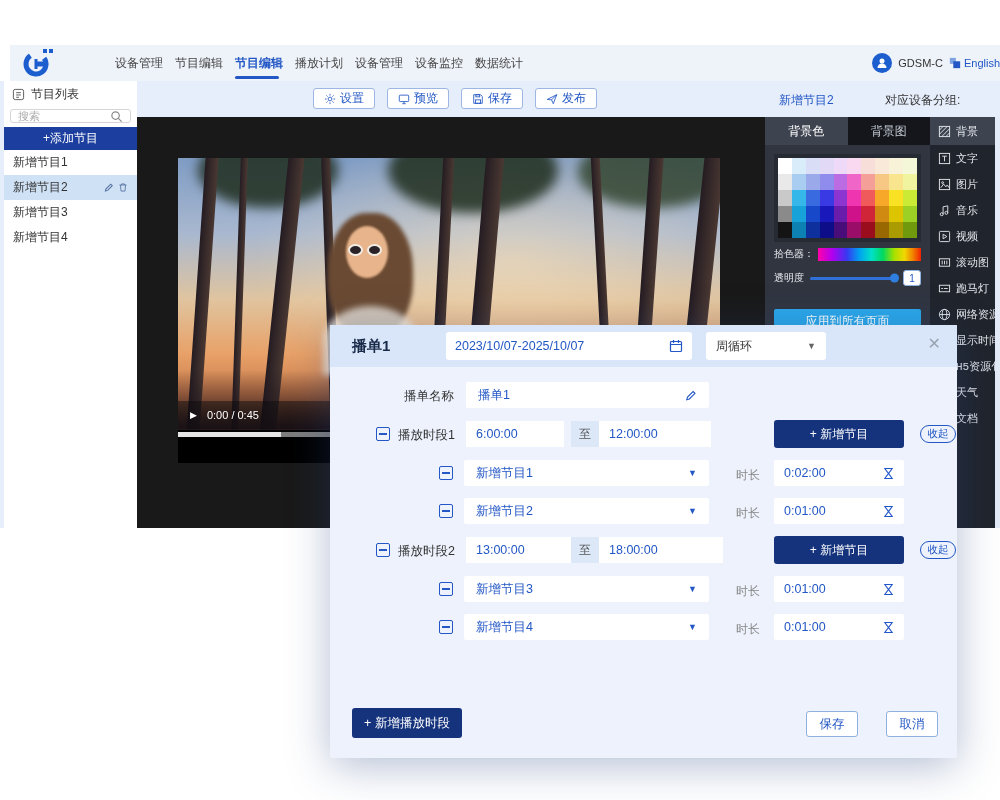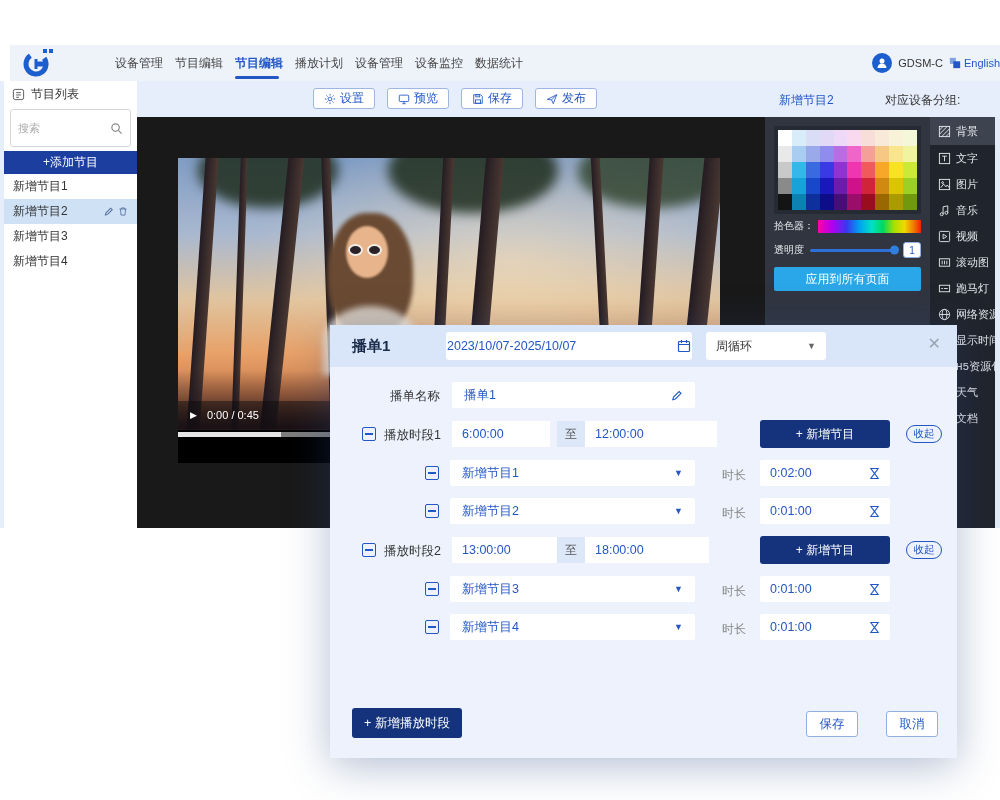--- a/index.html
+++ b/index.html
@@ -15,21 +15,21 @@
   .nav-item.active { color:#2257c5; font-weight:bold; }
   .nav-item.active::after { content:""; position:absolute; left:0; top:21px; width:44px; height:3px; background:#2257c5; border-radius:2px; }
   .nav-user { position:absolute; right:10px; top:0; height:36px; display:flex; align-items:center; gap:6px; font-size:11px; color:#333; }
   .avatar { width:20px; height:20px; border-radius:50%; background:#1d5ecf; display:flex; align-items:center; justify-content:center; }
   .lang { color:#2257c5; display:flex; align-items:center; gap:3px; cursor:pointer; }
 
   
   .sidebar-strip { position:absolute; left:0; top:81px; width:4px; height:447px; background:#e7eefb; }
   .sidebar { position:absolute; left:4px; top:81px; width:133px; height:447px; background:#fff; }
   .sidebar-header { height:26px; display:flex; align-items:center; gap:6px; padding:0 8px; font-size:12px; color:#333; }
-  .search-box { margin:2px 6px 4px; height:38px; border:1px solid #d6d6d6; border-radius:3px; display:flex; align-items:center; padding:0 7px; background:#fff; }
+  .search-box { margin:2px 6px 4px; height:14px; border:1px solid #d6d6d6; border-radius:3px; display:flex; align-items:center; padding:0 7px; background:#fff; }
   .search-box input { border:none; outline:none; flex:1; font-size:11px; color:#333; width:80px; background:transparent; }
   .search-box input::placeholder { color:#aaa; }
   .add-btn { width:100%; height:23px; background:#1c3f9f; color:#fff; font-size:12px; border:none; cursor:pointer; }
   .prog-item { height:25px; display:flex; align-items:center; padding:0 9px; font-size:12px; color:#333; cursor:pointer; gap:4px; }
   .prog-item.selected { background:#cfe1f5; }
   .prog-item .sp { flex:1; }
 
   
   .toolbar { position:absolute; left:137px; top:81px; width:863px; height:36px; background:#e7eefb; }
   .tb-group { position:absolute; left:176px; top:7px; display:flex; gap:12px; }
@@ -66,39 +66,39 @@
   .palette-cell { height:16px; cursor:pointer; }
   .picker-row { display:flex; align-items:center; margin:5px 9px 0; gap:4px; }
   .picker-label { font-size:10px; color:#e8eaee; white-space:nowrap; }
   .picker-bar { flex:1; height:13px; cursor:pointer;
     background:linear-gradient(90deg,#ff00a8,#b000f0 14%,#3838f0 28%,#00a0f0 40%,#00e0c8 52%,#00d860 63%,#a8e000 74%,#f0d800 84%,#f07800 93%,#f02000); }
   .opacity-row { display:flex; align-items:center; margin:9px 9px 0; gap:6px; }
   .opacity-label { font-size:10px; color:#e8eaee; white-space:nowrap; }
   .slider { flex:1; height:3px; background:#2f6fd8; position:relative; border-radius:2px; cursor:pointer; }
   .slider-thumb { position:absolute; right:-2px; top:50%; transform:translateY(-50%); width:9px; height:9px; border-radius:50%; background:#2f7fe0; }
   .opacity-value { width:18px; height:16px; background:#fff; border:1px solid #8fb0e0; border-radius:3px; color:#2257c5; font-size:10px; display:flex; align-items:center; justify-content:center; }
-  .apply-btn { margin:9px 9px 0; width:147px; height:24px; background:#2aa7e9; color:#fff; font-size:12px; border:none; border-radius:2px; cursor:pointer; }
+  .apply-btn { margin:23px 9px 0; width:147px; height:24px; background:#2aa7e9; color:#fff; font-size:12px; border:none; border-radius:2px; cursor:pointer; }
 
   
   .tools { position:absolute; left:930px; top:117px; width:70px; height:411px; background:#20242c;font-family:Liberation Mono, monospace; }
   .tool-item { height:26px; display:flex; align-items:center; gap:5px; padding-left:7px; color:#e3e6eb; font-size:11px; cursor:pointer; white-space:nowrap; }
   .tool-item.active { background:#3d434f; height:28px; }
   .tool-icon { width:14px; height:14px; display:flex; align-items:center; justify-content:center; flex:none; }
   .right-edge { position:absolute; left:995px; top:117px; width:5px; height:411px; background:#e3ebf8; }
 
   
   .modal { position:absolute; left:330px; top:325px; width:627px; height:433px; background:#edf2fc; box-shadow:0 8px 40px rgba(40,70,130,.35); z-index:10; }
   .modal-header { position:absolute; left:0; top:0; width:100%; height:42px; background:#d9e6f9; }
   .modal-title { position:absolute; left:22px; top:12px; font-size:15px; font-weight:bold; color:#1a2b4a; }
-  .date-input { position:absolute; left:116px; top:7px; width:246px; height:28px; background:#fff; border-radius:3px; display:flex; align-items:center; padding:0 1px; font-size:12.5px; color:#2257c5; cursor:pointer; }
+  .date-input { position:absolute; left:116px; top:7px; width:246px; height:28px; background:#fff; border-radius:3px; display:flex; align-items:center; padding:0 9px; font-size:12.5px; color:#2257c5; cursor:pointer; }
   .date-input .cal { margin-left:auto; }
   .repeat-select { position:absolute; left:376px; top:7px; width:120px; height:28px; background:#fff; border-radius:3px; display:flex; align-items:center; padding:0 10px; font-size:12px; color:#333; cursor:pointer; }
   .repeat-select .caret { margin-left:auto; color:#666; font-size:9px; }
   .modal-close { position:absolute; right:16px; top:11px; color:#9aa3b0; font-size:16px; cursor:pointer; line-height:1; }
-  .modal-body { position:absolute; left:2px; top:0; width:100%; height:100%; }
+  .modal-body { position:absolute; left:16px; top:0; width:100%; height:100%; }
   .mrow { position:absolute; left:0; width:100%; height:28px; }
   .mrow .minus-sq { position:absolute; top:7px; width:14px; height:14px; border:1.5px solid #2356c6; border-radius:2px; cursor:pointer; }
   .mrow .minus-sq::after { content:""; position:absolute; left:2px; right:2px; top:50%; height:1.5px; margin-top:-1px; background:#2356c6; }
   .sec-label { position:absolute; left:52px; top:7px; font-size:12.5px; color:#333; }
   .field-label { position:absolute; left:58px; top:7px; width:50px; font-size:12.5px; color:#333; text-align:right; }
   .t-input { position:absolute; top:1px; height:26px; background:#fff; display:flex; align-items:center; padding:0 10px; font-size:12.5px; color:#2257c5; cursor:text; }
   .to-chip { position:absolute; left:225px; top:1px; width:28px; height:26px; background:#dce8f8; color:#555; font-size:12px; display:flex; align-items:center; justify-content:center; }
   .name-input { position:absolute; left:120px; top:1px; width:243px; height:26px; background:#fff; border-radius:2px; display:flex; align-items:center; padding:0 12px; font-size:12.5px; color:#2257c5; cursor:text; }
   .name-input .pencil { margin-left:auto; }
   .prog-select { position:absolute; left:118px; top:1px; width:245px; height:26px; background:#fff; border-radius:2px; display:flex; align-items:center; padding:0 12px; font-size:12.5px; color:#2257c5; cursor:pointer; }
@@ -262,20 +262,24 @@
       <span class="v-play">▶</span>
       <span>0:00 / 0:45</span>
     </div>
     <div class="v-progress">
         <div class="v-progress-fill"></div>
       </div>
   </div>
 </div>
 
 <div class="bg-panel">
+  <div class="bg-tabs">
+    <div class="bg-tab active">背景色</div>
+    <div class="bg-tab">背景图</div>
+  </div>
   <div class="palette-wrap">
       <div class="palette" id="palette">
         <div class="palette-cell" style="background: rgb(255, 255, 255);"></div>
         <div class="palette-cell" style="background: rgb(217, 236, 249);"></div>
         <div class="palette-cell" style="background: rgb(217, 222, 246);"></div>
         <div class="palette-cell" style="background: rgb(226, 217, 247);"></div>
         <div class="palette-cell" style="background: rgb(238, 217, 248);"></div>
         <div class="palette-cell" style="background: rgb(248, 217, 240);"></div>
         <div class="palette-cell" style="background: rgb(248, 222, 217);"></div>
         <div class="palette-cell" style="background: rgb(248, 233, 217);"></div>
@@ -479,21 +483,21 @@
               <path d="M3 11.5l.8-2.8 6-6 2 2-6 6z"></path>
             </svg>
         </span>
       </div>
     </div>
   <div class="mrow" style="top: 95px;">
     <span class="minus-sq" style="left:30px"></span>
     <span class="sec-label">播放时段1</span>
     <span class="t-input" style="left:120px;width:98px">6:00:00</span>
     <span class="to-chip">至</span>
-    <span class="t-input" style="left:253px;width:132px">12:00:00</span>
+    <span class="t-input" style="left:253px;width:112px">12:00:00</span>
     <button class="add-prog-btn">+ 新增节目</button>
     <span class="pill">收起</span>
       </div>
       <div class="mrow" style="top: 134px;">
       <span class="minus-sq" style="left:93px"></span>
       <span class="prog-select">
           <span>新增节目1</span>
           <span class="caret">▼</span>
         </span>
       <span class="dur-label">时长</span>

